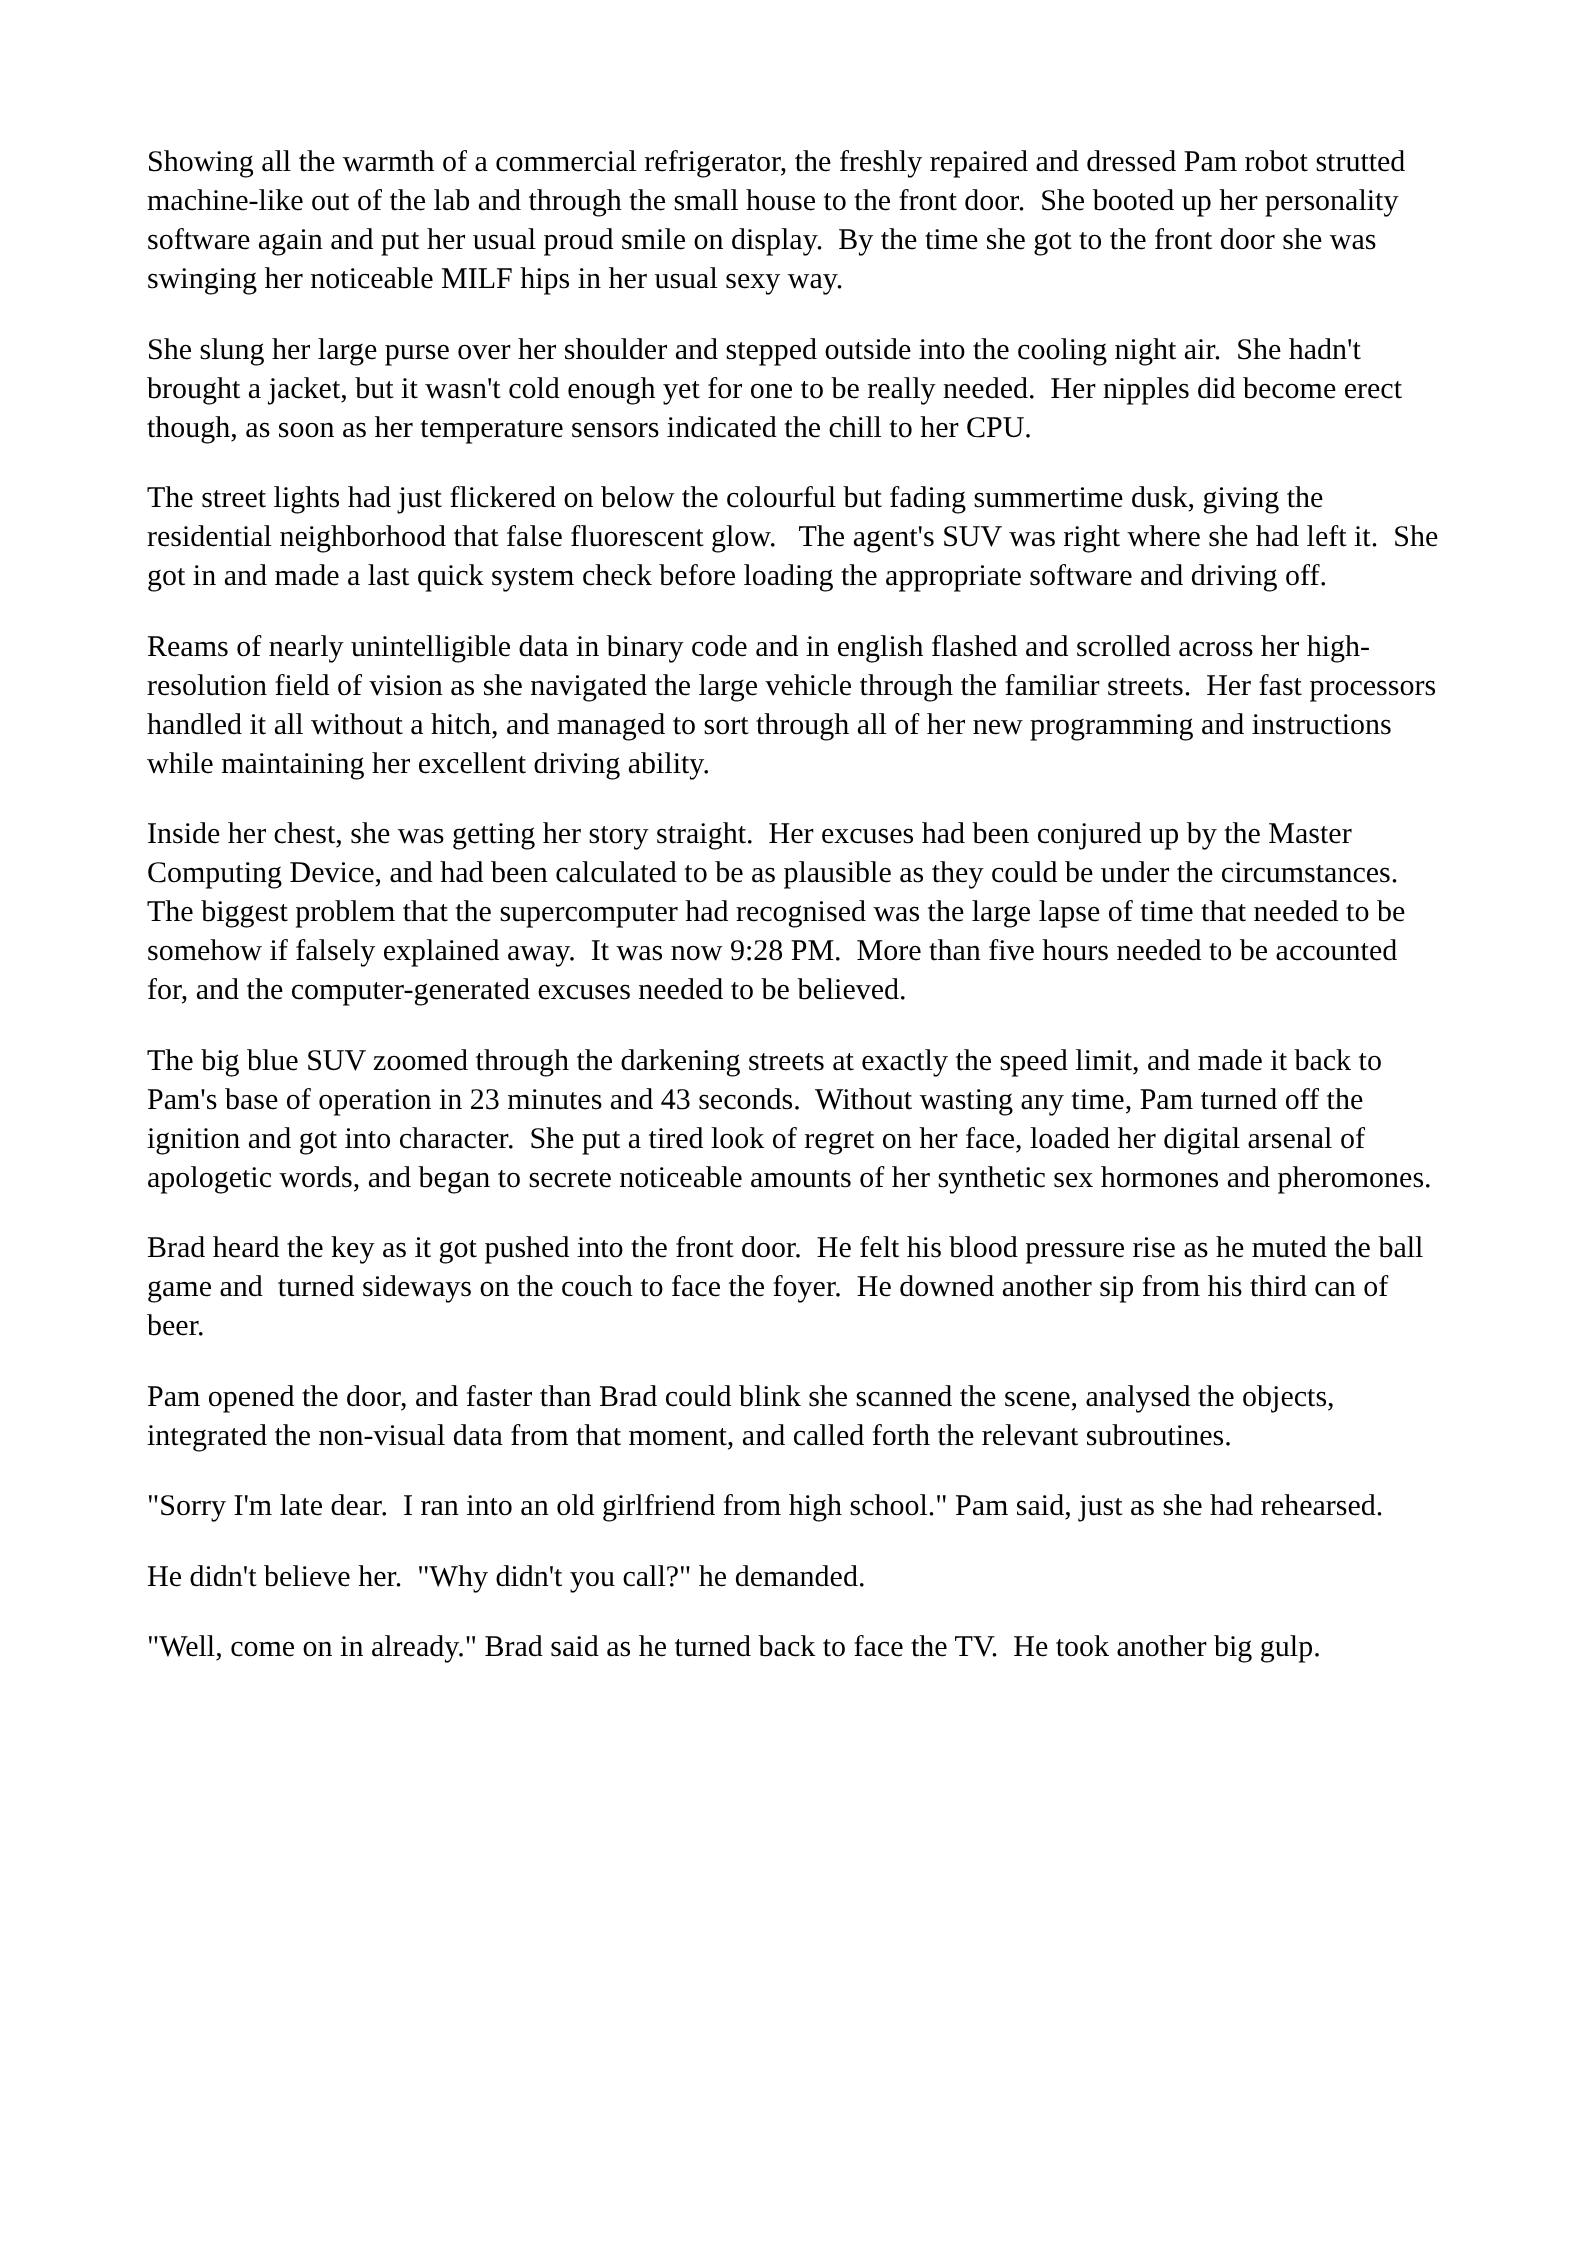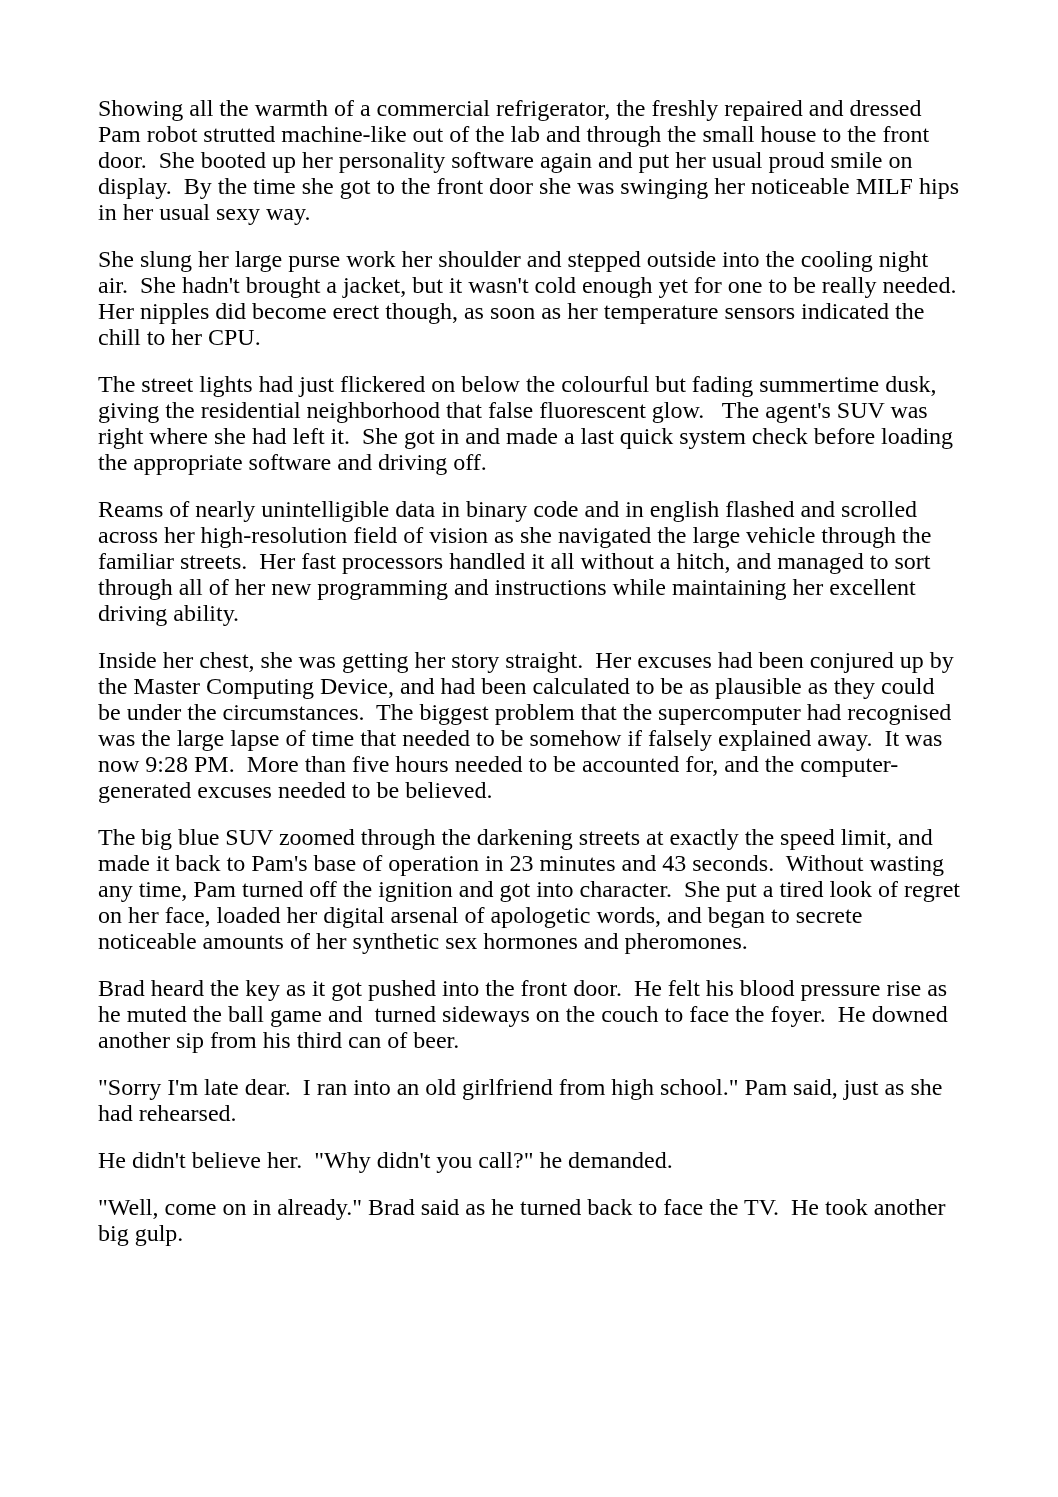--- a/index.html
+++ b/index.html
@@ -16,33 +16,34 @@
     box-sizing: border-box;
     width: 1058px;
     height: 1497px;
     padding: 95px 98px 0 98px;
     background: #ffffff;
     color: #000000;
   }
   .page p {
     margin: 0 0 21px 0;
     font-family: "Liberation Serif", "DejaVu Serif", serif;
-    font-size: 24px;
+    font-size: 20px;
     line-height: 26px;
     white-space: pre-wrap;
     text-align: left;
   }
 </style>
 </head>
 <body>
 
 <main class="page">
   <p>Showing all the warmth of a commercial refrigerator, the freshly repaired and dressed Pam robot strutted machine-like out of the lab and through the small house to the front door.  She booted up her personality software again and put her usual proud smile on display.  By the time she got to the front door she was swinging her noticeable MILF hips in her usual sexy way.</p>
-  <p>She slung her large purse work her shoulder and stepped outside into the cooling night air.  She hadn't brought a jacket, but it wasn't cold enough yet for one to be really needed.  Her nipples did become erect though, as soon as her temperature sensors indicated the chill to her CPU.</p>
+  <p>She slung her large purse over her shoulder and stepped outside into the cooling night air.  She hadn't brought a jacket, but it wasn't cold enough yet for one to be really needed.  Her nipples did become erect though, as soon as her temperature sensors indicated the chill to her CPU.</p>
   <p>The street lights had just flickered on below the colourful but fading summertime dusk, giving the residential neighborhood that false fluorescent glow.   The agent's SUV was right where she had left it.  She got in and made a last quick system check before loading the appropriate software and driving off.</p>
   <p>Reams of nearly unintelligible data in binary code and in english flashed and scrolled across her high-resolution field of vision as she navigated the large vehicle through the familiar streets.  Her fast processors handled it all without a hitch, and managed to sort through all of her new programming and instructions while maintaining her excellent driving ability.</p>
   <p>Inside her chest, she was getting her story straight.  Her excuses had been conjured up by the Master Computing Device, and had been calculated to be as plausible as they could be under the circumstances.  The biggest problem that the supercomputer had recognised was the large lapse of time that needed to be somehow if falsely explained away.  It was now 9:28 PM.  More than five hours needed to be accounted for, and the computer-generated excuses needed to be believed.</p>
   <p>The big blue SUV zoomed through the darkening streets at exactly the speed limit, and made it back to Pam's base of operation in 23 minutes and 43 seconds.  Without wasting any time, Pam turned off the ignition and got into character.  She put a tired look of regret on her face, loaded her digital arsenal of apologetic words, and began to secrete noticeable amounts of her synthetic sex hormones and pheromones.</p>
   <p>Brad heard the key as it got pushed into the front door.  He felt his blood pressure rise as he muted the ball game and  turned sideways on the couch to face the foyer.  He downed another sip from his third can of beer.</p>
+  <p>Pam opened the door, and faster than Brad could blink she scanned the scene, analysed the objects, integrated the non-visual data from that moment, and called forth the relevant subroutines.</p>
   <p>"Sorry I'm late dear.  I ran into an old girlfriend from high school." Pam said, just as she had rehearsed.</p>
   <p>He didn't believe her.  "Why didn't you call?" he demanded.</p>
   <p>"Well, come on in already." Brad said as he turned back to face the TV.  He took another big gulp.</p>
 </main>
 
 </body></html>

